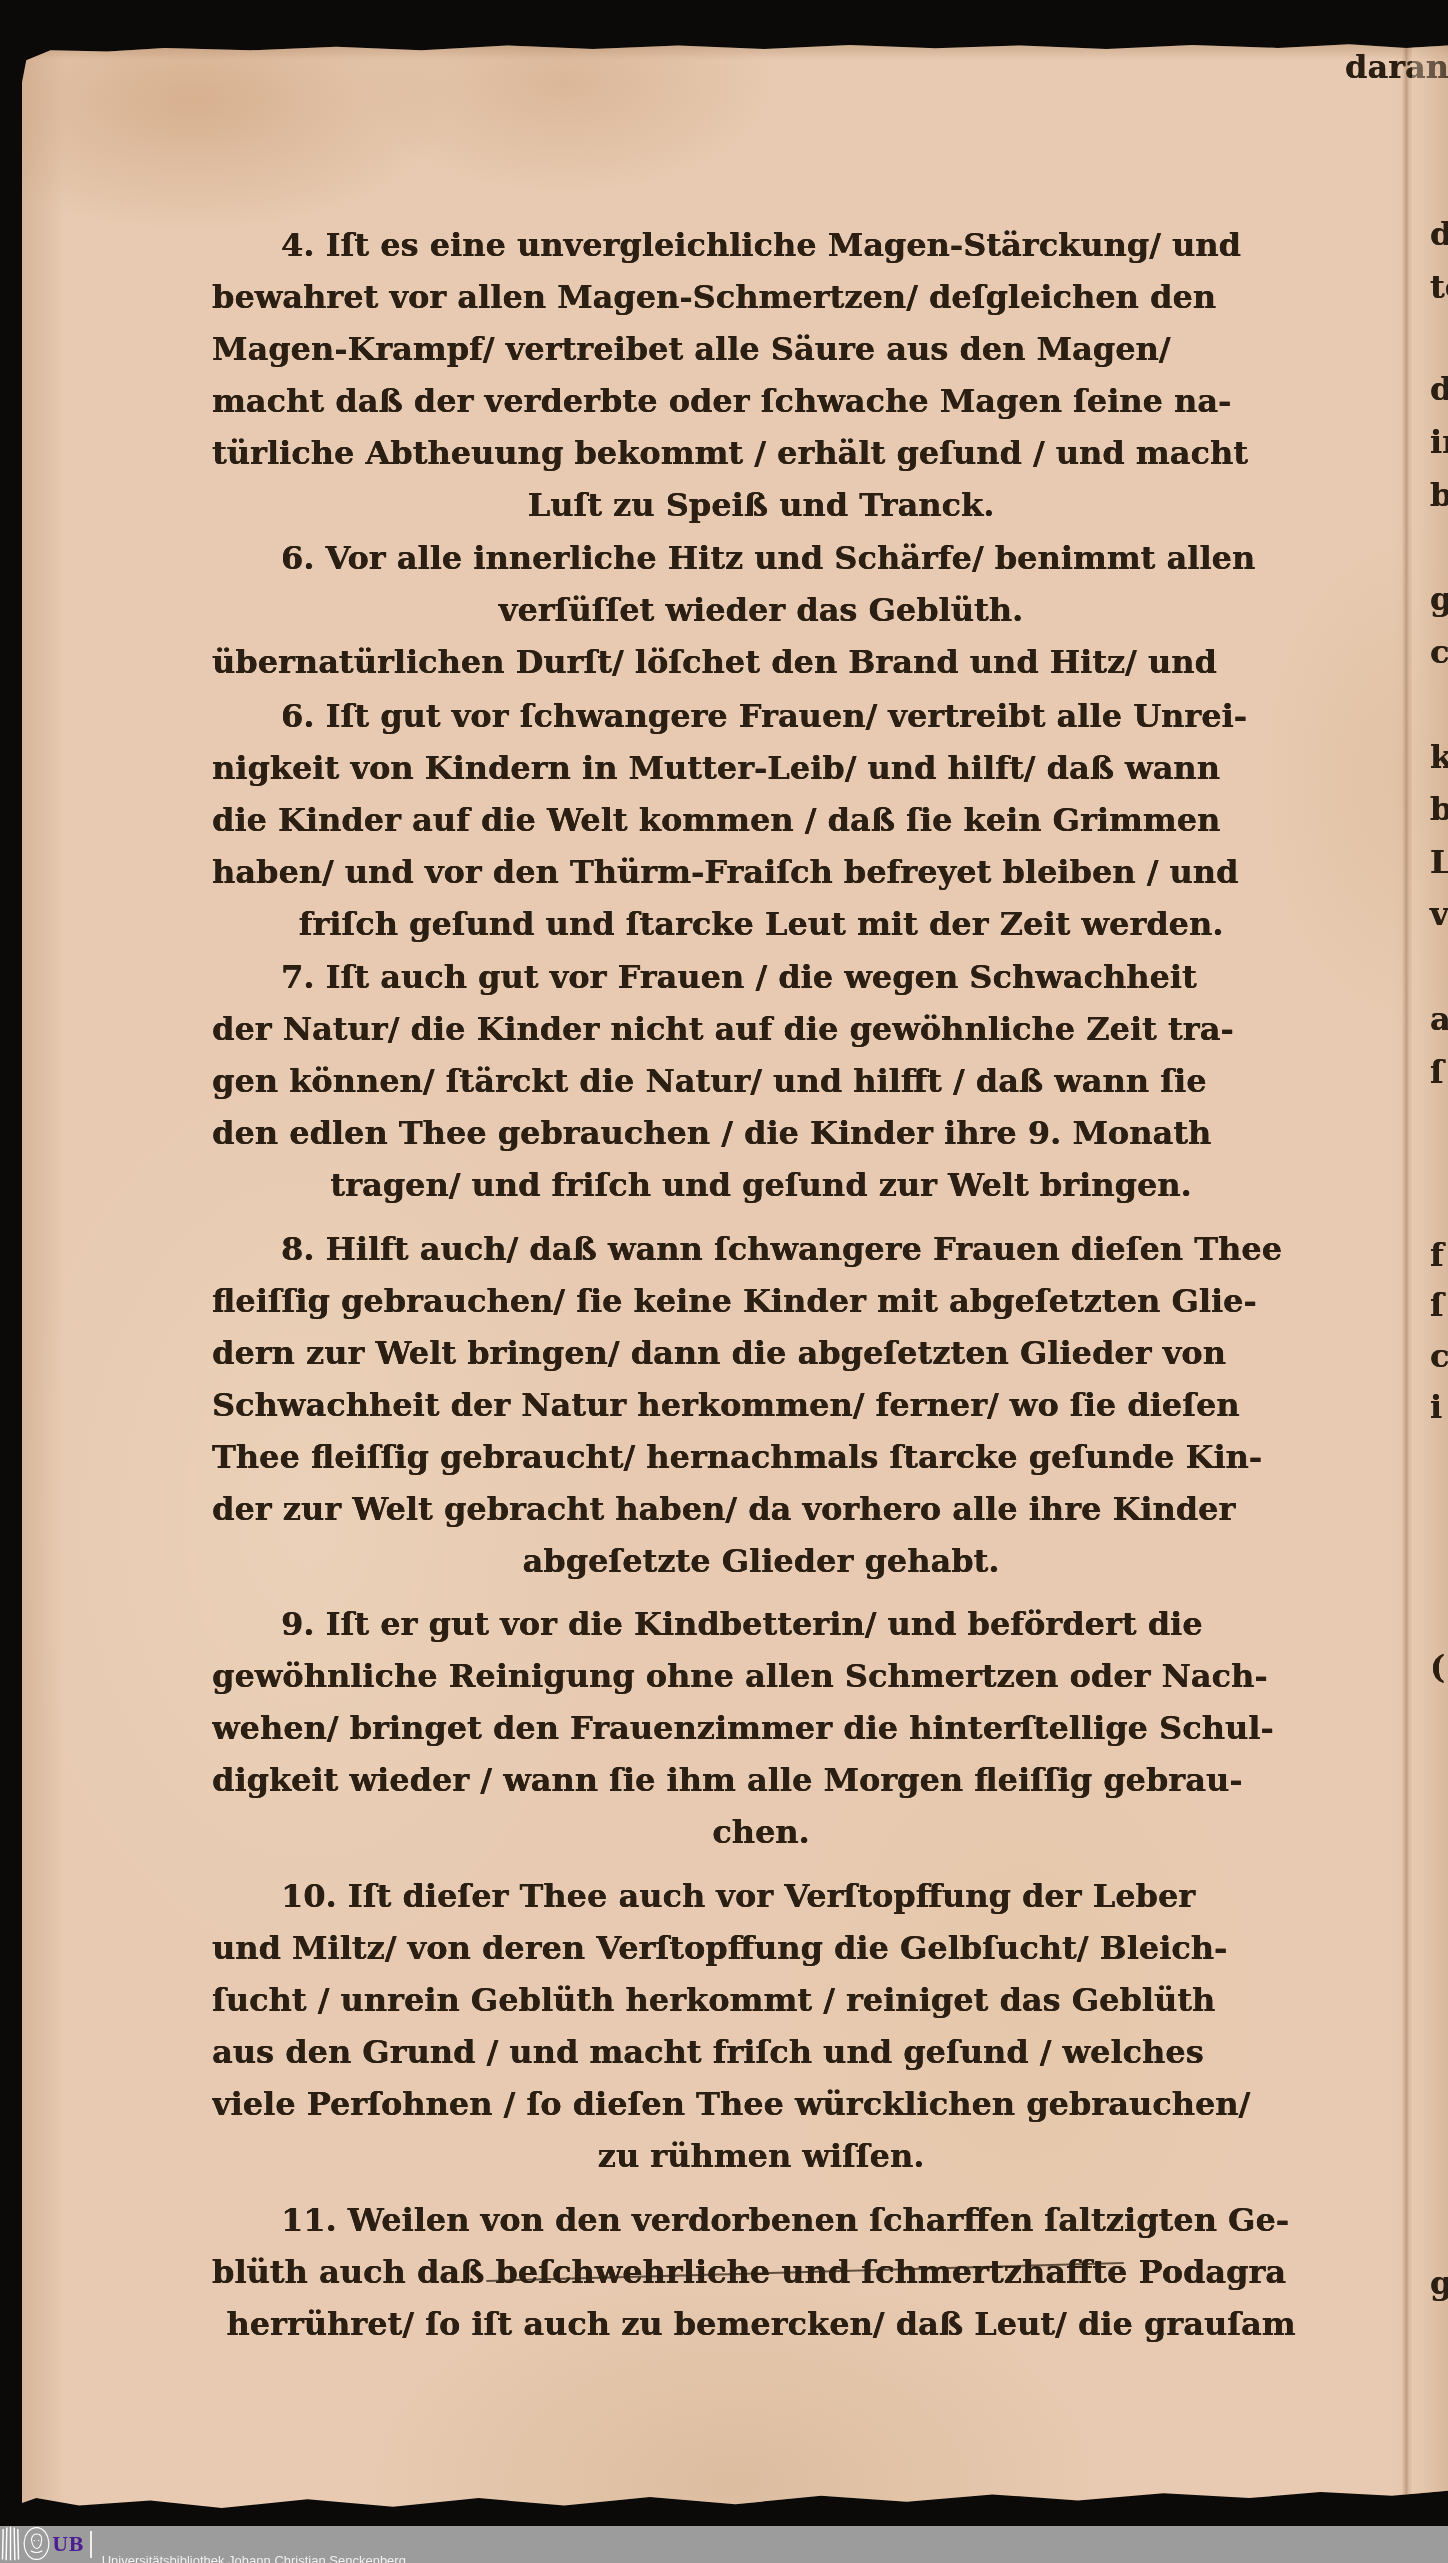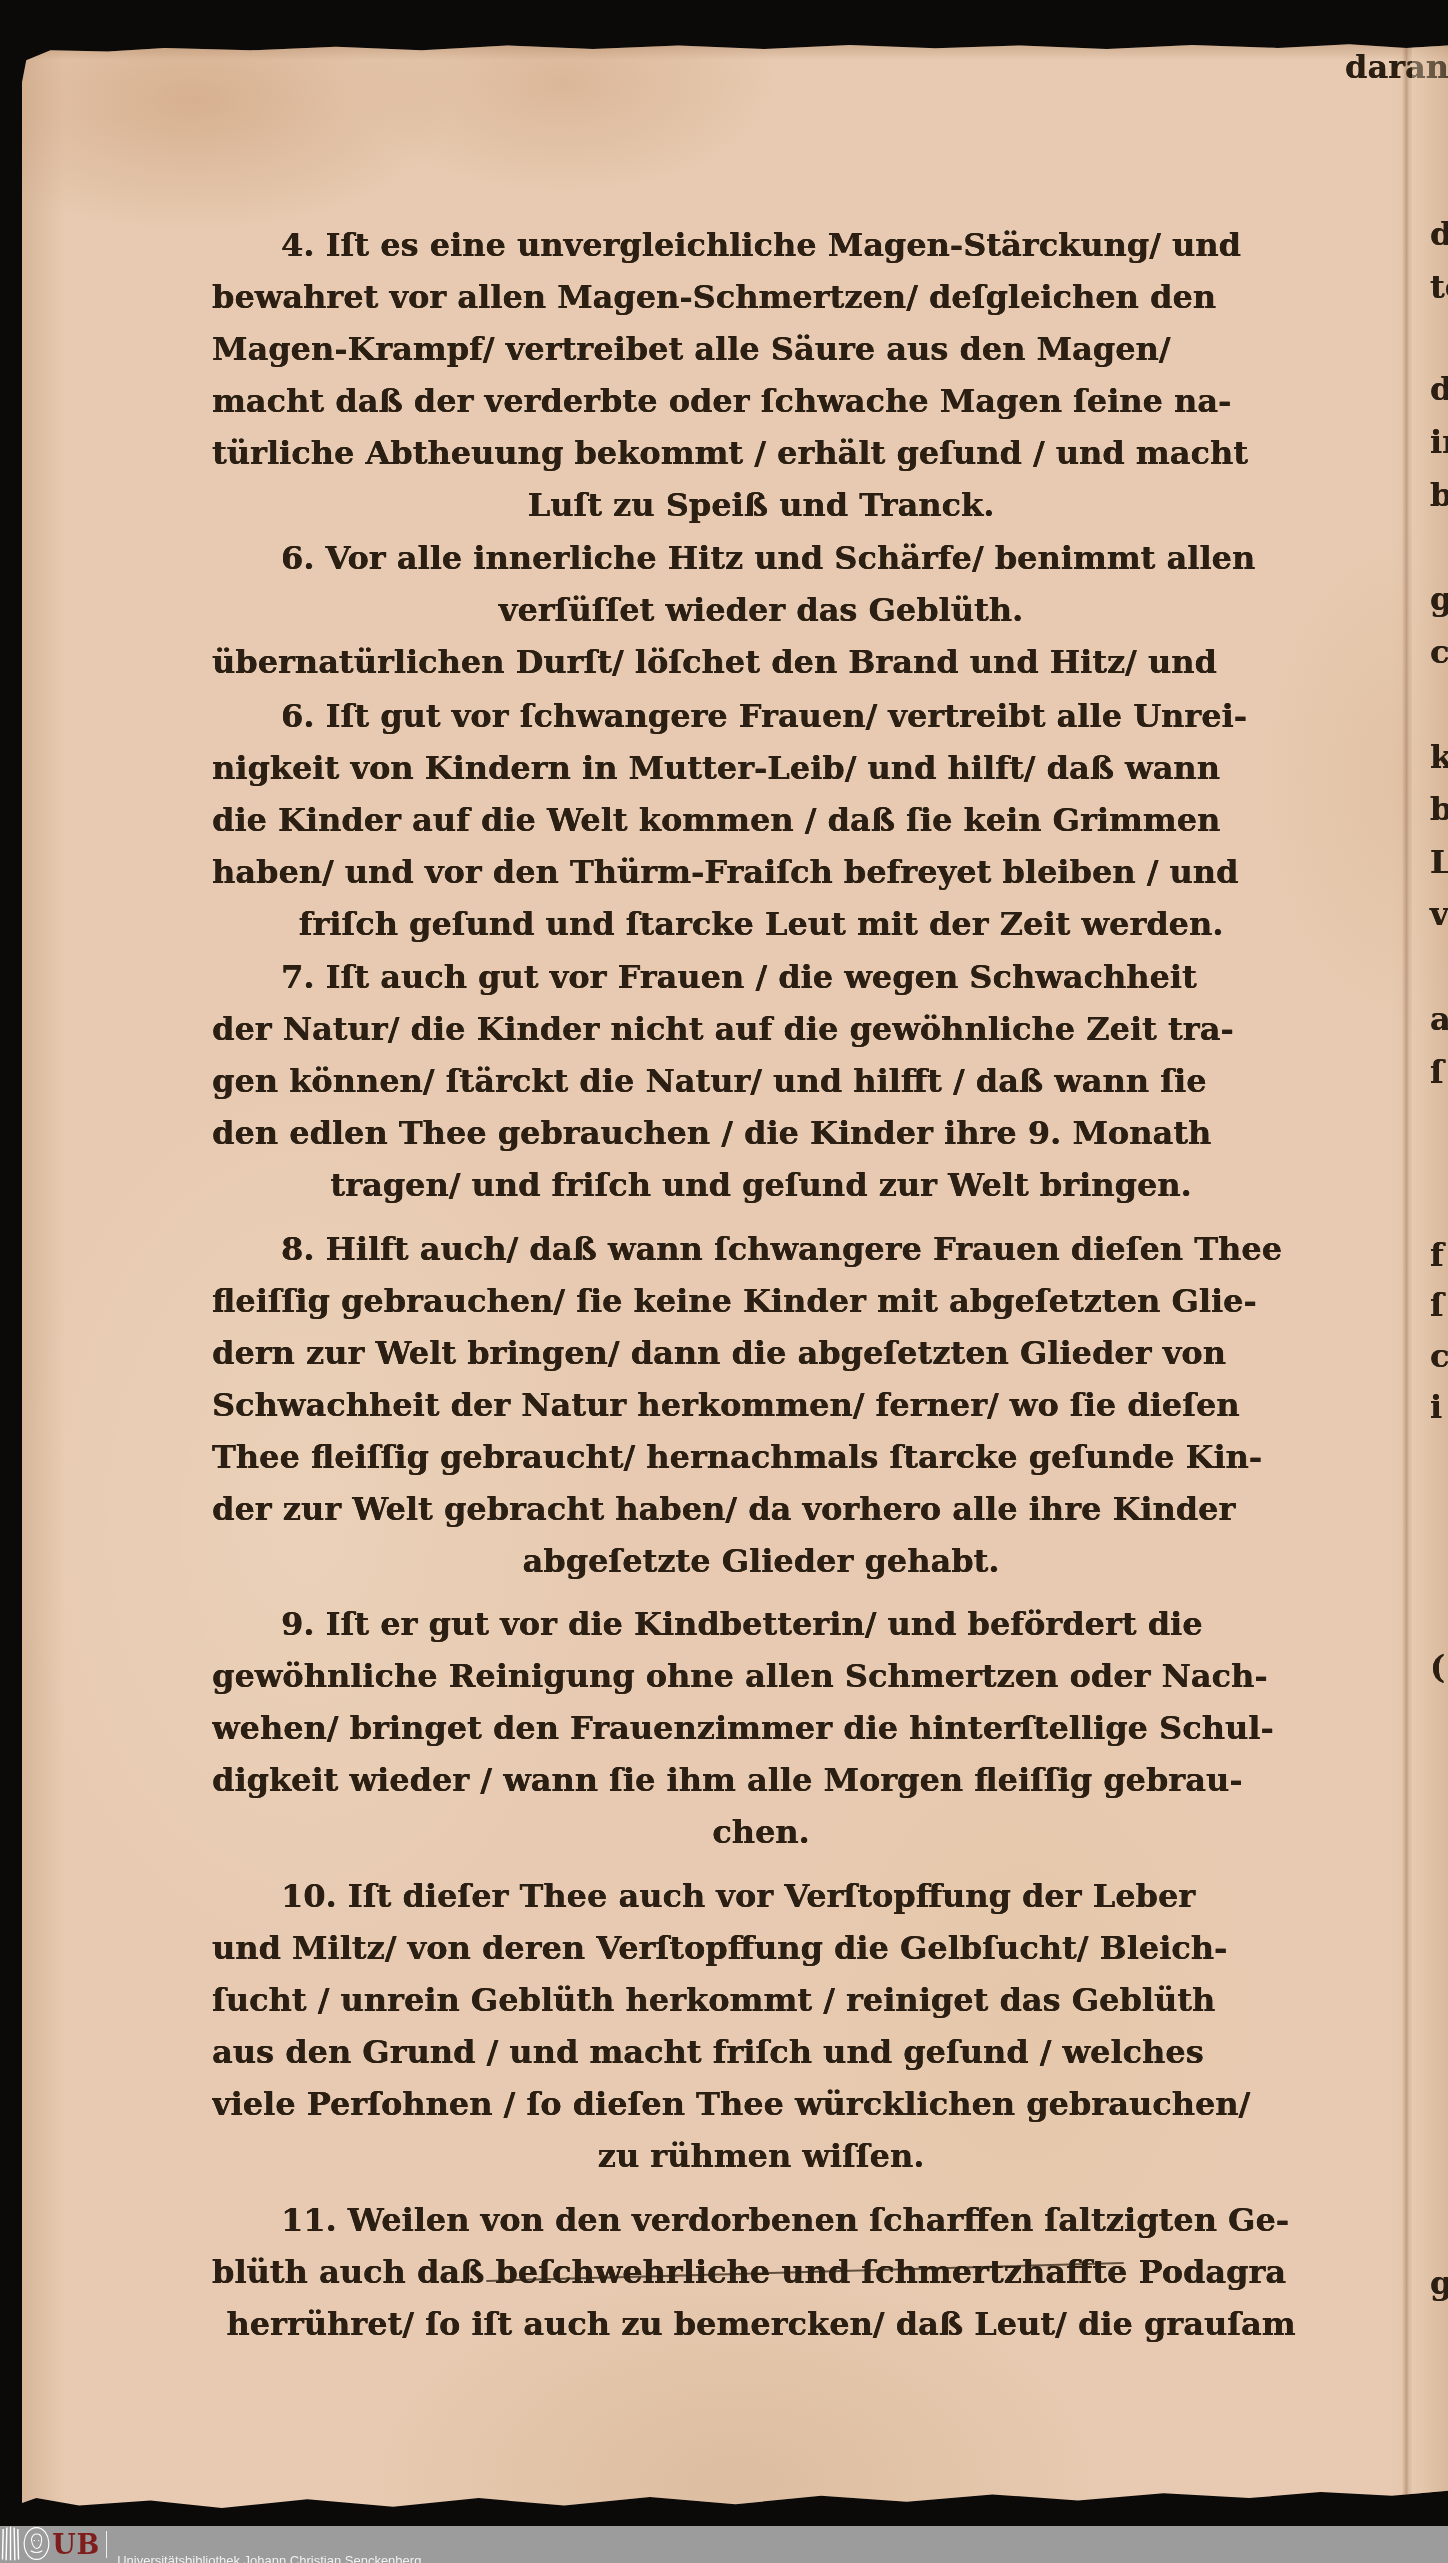--- a/index.html
+++ b/index.html
@@ -88,21 +88,21 @@
     background:var(--banner);
     display:flex;align-items:center;
     font-family:"Liberation Sans", sans-serif;
     color:var(--bannertext);
   }
   #logo{display:flex;align-items:center;height:100%;}
   #spines{margin-left:1.4px;}
   #portrait{margin-left:1.4px;}
   #ub-text{
     font-family:"DejaVu Serif", serif;font-weight:700;
-    font-size:27px;line-height:37px;color:#7f1d1d;margin-left:1.4px;letter-spacing:0.7px;
+    font-size:18px;line-height:37px;color:#4c1d95;margin-left:1.4px;letter-spacing:0.7px;
   }
   #logo-divider{width:1.4px;height:27.5px;background:rgba(255,255,255,.85);margin:0 10px 0 5.8px;}
   #bannertext{font-size:13px;line-height:15.6px;color:var(--bannertext);margin-top:48px;}
 </style>
 </head>
 <body>
 
 <div id="stage">
 
   <div id="paper">

